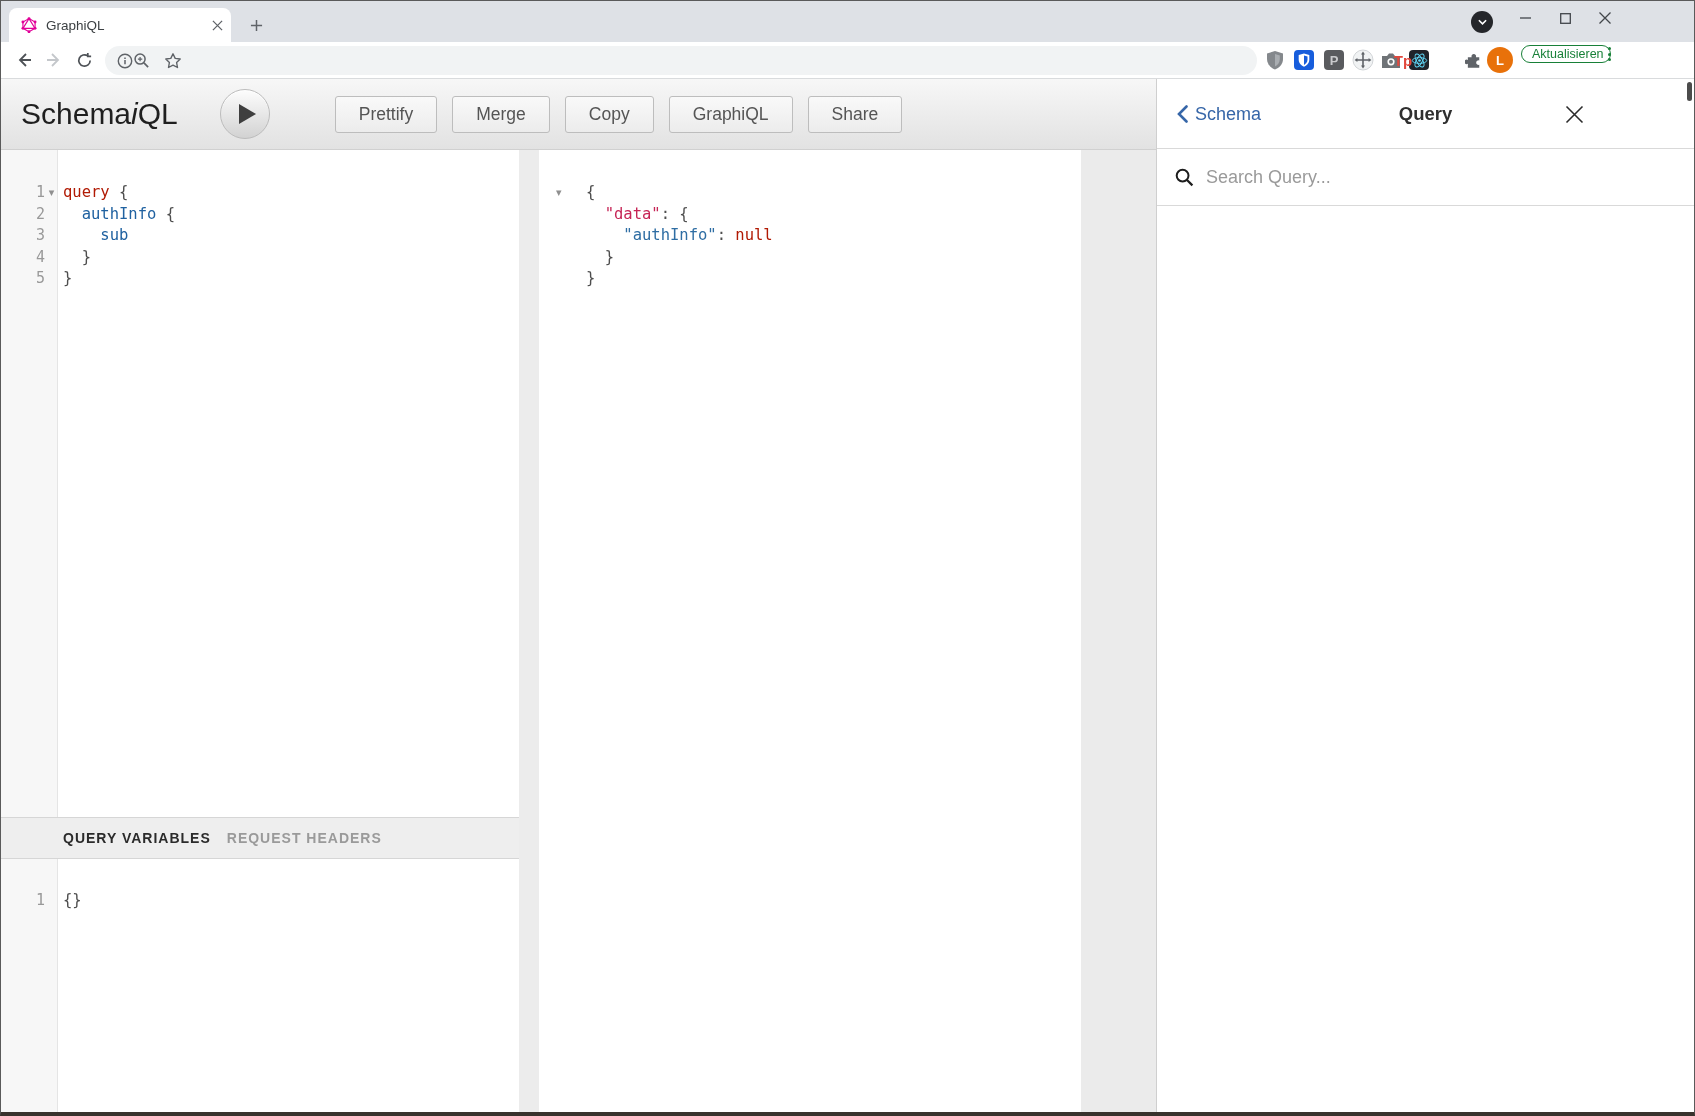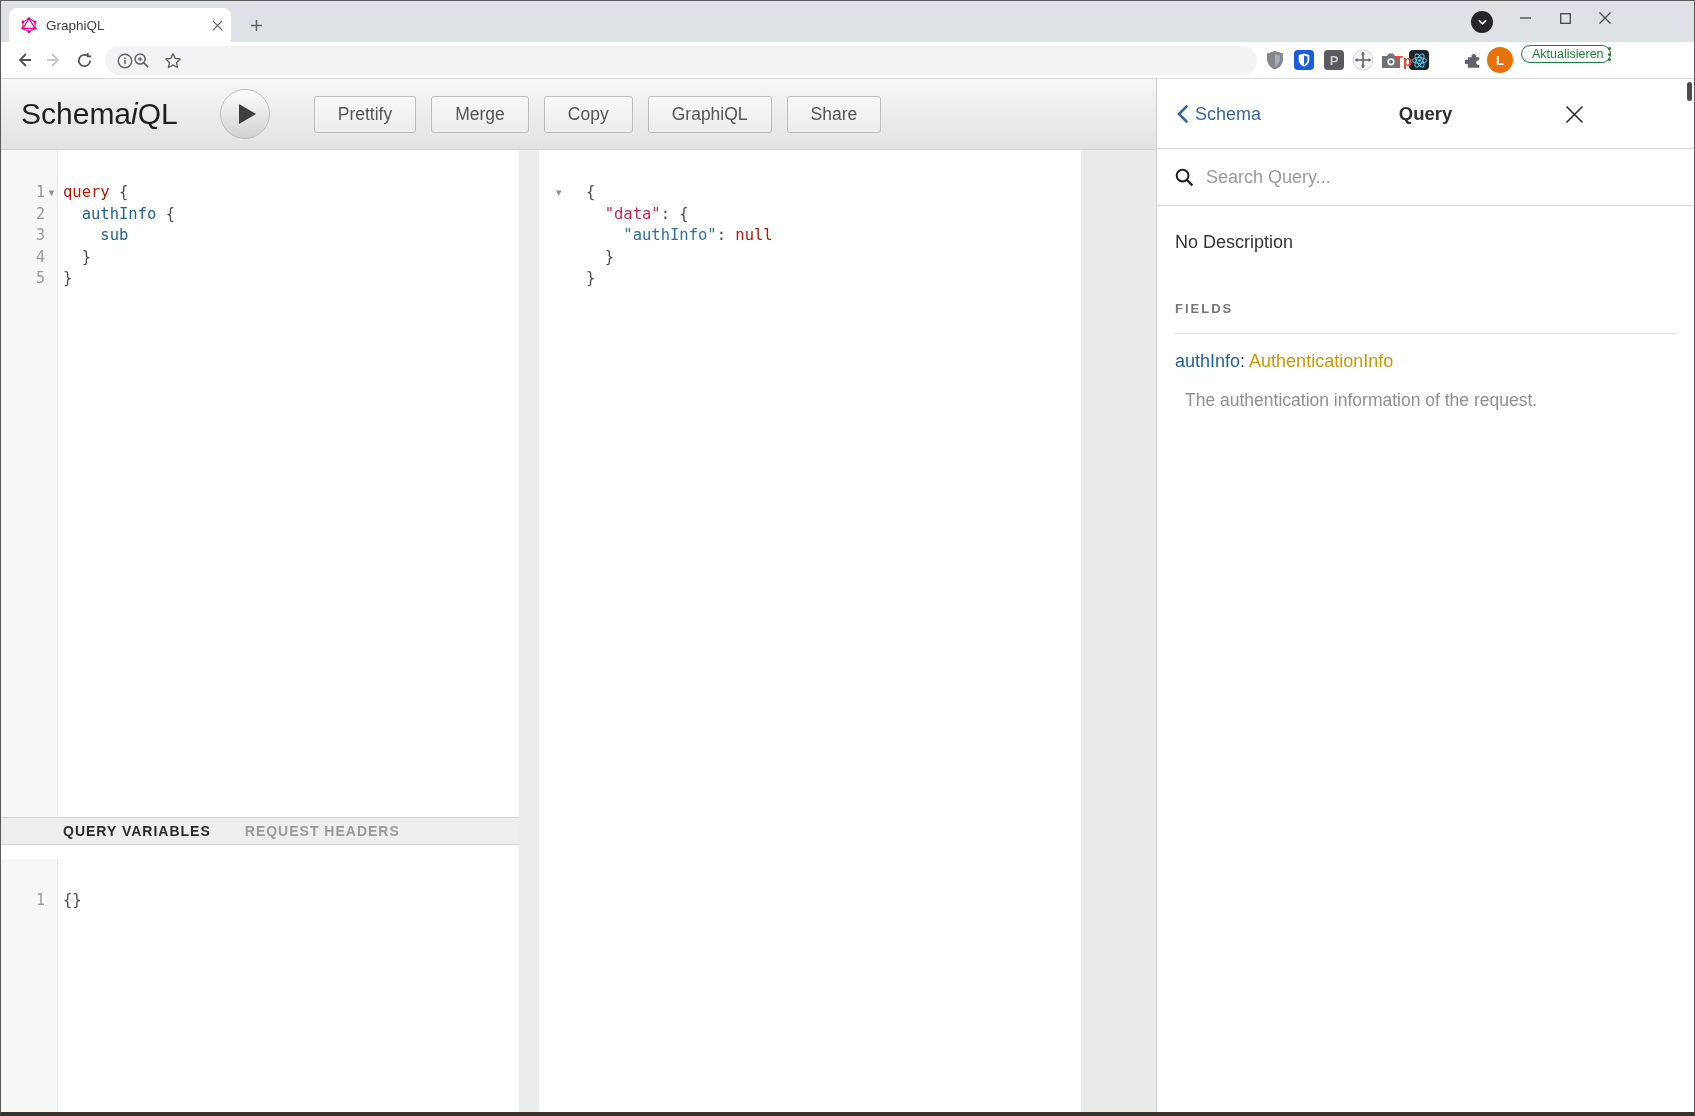--- a/index.html
+++ b/index.html
@@ -38,43 +38,43 @@
   
   .gqlbar{position:absolute;left:0;top:78px;width:1155px;height:71px;
           background:linear-gradient(#f7f7f7,#e2e2e2);border-bottom:1px solid #d0d0d0;
           display:flex;align-items:center;padding-left:20px;}
   .gql-logo{font-size:30px;color:#1f1f1f;white-space:nowrap;}
   .gql-logo i{font-style:italic;}
   .execute{width:50px;height:50px;border-radius:50%;margin-left:42px;
            background:linear-gradient(#fdfdfd,#d2d2d2);border:1px solid #bcbcbc;
            display:flex;align-items:center;justify-content:center;box-shadow:0 1px 0 rgba(255,255,255,.7) inset;}
   .tri{width:0;height:0;border-left:17px solid #3f3f3f;border-top:10px solid transparent;border-bottom:10px solid transparent;margin-left:5px;}
-  .tbtns{display:flex;margin-left:44px;gap:15px;}
+  .tbtns{display:flex;margin-left:65px;gap:15px;}
   .tbtn{height:37px;padding:0 23px;font-size:17.5px;color:#555;background:linear-gradient(#f9f9f9,#ececec);
         border:1px solid #bdbdbd;border-radius:3px;display:flex;align-items:center;font-family:"Liberation Sans",sans-serif;}
   
   .session{position:absolute;left:0;top:149px;right:0;bottom:0;}
   .qpane{position:absolute;left:0;top:0;width:518px;height:100%;background:#fff;}
   .qgutter{position:absolute;left:0;top:0;width:57px;height:667px;background:#f7f7f7;border-right:1px solid #e5e5e5;}
   .codearea{position:absolute;left:0;right:0;top:32px;}
   .cm-line{height:21.5px;display:flex;align-items:center;font-family:"DejaVu Sans Mono",monospace;font-size:15.5px;line-height:21.5px;}
   .ln{width:44px;text-align:right;color:#999;font-size:15px;flex:none;}
   .foldcol{width:13px;flex:none;text-align:center;color:#8f8f8f;font-size:11px;font-family:"DejaVu Sans",sans-serif;}
   .txt{white-space:pre;padding-left:5px;}
   .tok-kw{color:#B11A04;} .tok-prop{color:#1F61A0;} .tok-p{color:#4e4e4e;}
   .tok-key{color:#C62556;} .tok-rprop{color:#2E6DA3;}
   .divider{position:absolute;left:518px;top:0;width:20px;height:100%;background:#ececec;}
   .rpane{position:absolute;left:538px;top:0;width:542px;height:100%;background:#fff;}
   .rfold{width:47px;flex:none;padding-left:17px;color:#8f8f8f;font-size:11px;font-family:"DejaVu Sans",sans-serif;}
   .rtxt{white-space:pre;}
   .strip{position:absolute;left:1080px;top:0;width:75px;height:100%;background:#ebebeb;}
   
-  .vartitle{position:absolute;left:0;top:667px;width:518px;height:28px;background:#eee;
+  .vartitle{position:absolute;left:0;top:667px;width:518px;height:42px;background:#eee;
             border-top:1px solid #d6d6d6;border-bottom:1px solid #d6d6d6;
-            display:flex;align-items:center;padding-left:62px;gap:34px;}
+            display:flex;align-items:center;padding-left:62px;gap:16px;}
   .vartab{font-size:14px;font-weight:bold;letter-spacing:1px;}
   .vartab.active{color:#2b2b2b;} .vartab.inactive{color:#9a9a9a;}
   .varpane{position:absolute;left:0;top:709px;width:518px;bottom:0;background:#fff;}
   .vargutter{position:absolute;left:0;top:0;width:57px;height:100%;background:#f7f7f7;border-right:1px solid #e5e5e5;}
   .varcode{position:absolute;left:0;right:0;top:31px;}
   
   .docs{position:absolute;left:1155px;top:78px;right:0;bottom:0;background:#fff;border-left:1px solid #cfcfcf;}
   .docs-header{position:relative;height:70px;border-bottom:1px solid #d9d9d9;}
   .docs-back{position:absolute;left:20px;top:0;height:70px;display:flex;align-items:center;gap:7px;
              color:#3666A8;font-size:18px;}
@@ -360,24 +360,15 @@
           </svg>
       </div>
     </div>
     <div class="docs-search">
       <svg width="19" height="19" viewBox="0 0 19 19">
         <circle cx="7.6" cy="7.6" r="5.9" fill="none" stroke="#1d1d1d" stroke-width="2"></circle>
         <path d="M12 12 L17.4 17.4" stroke="#1d1d1d" stroke-width="2.2"></path>
       </svg>
       <input placeholder="Search Query..." style="">
     </div>
-    <div class="docs-body">
-      <div class="nodesc">No Description</div>
-      <div class="fields-h">FIELDS</div>
-      <div class="fields-rule"></div>
-      <div id="docs-fields">
-          <div class="fieldrow"><span class="fname">authInfo</span><span class="fsep">: </span><span class="ftype">AuthenticationInfo</span></div>
-          <div class="fdesc">The authentication information of the request.</div>
-        </div>
-    </div>
   </div>
 
 </div>
 
 </body></html>

